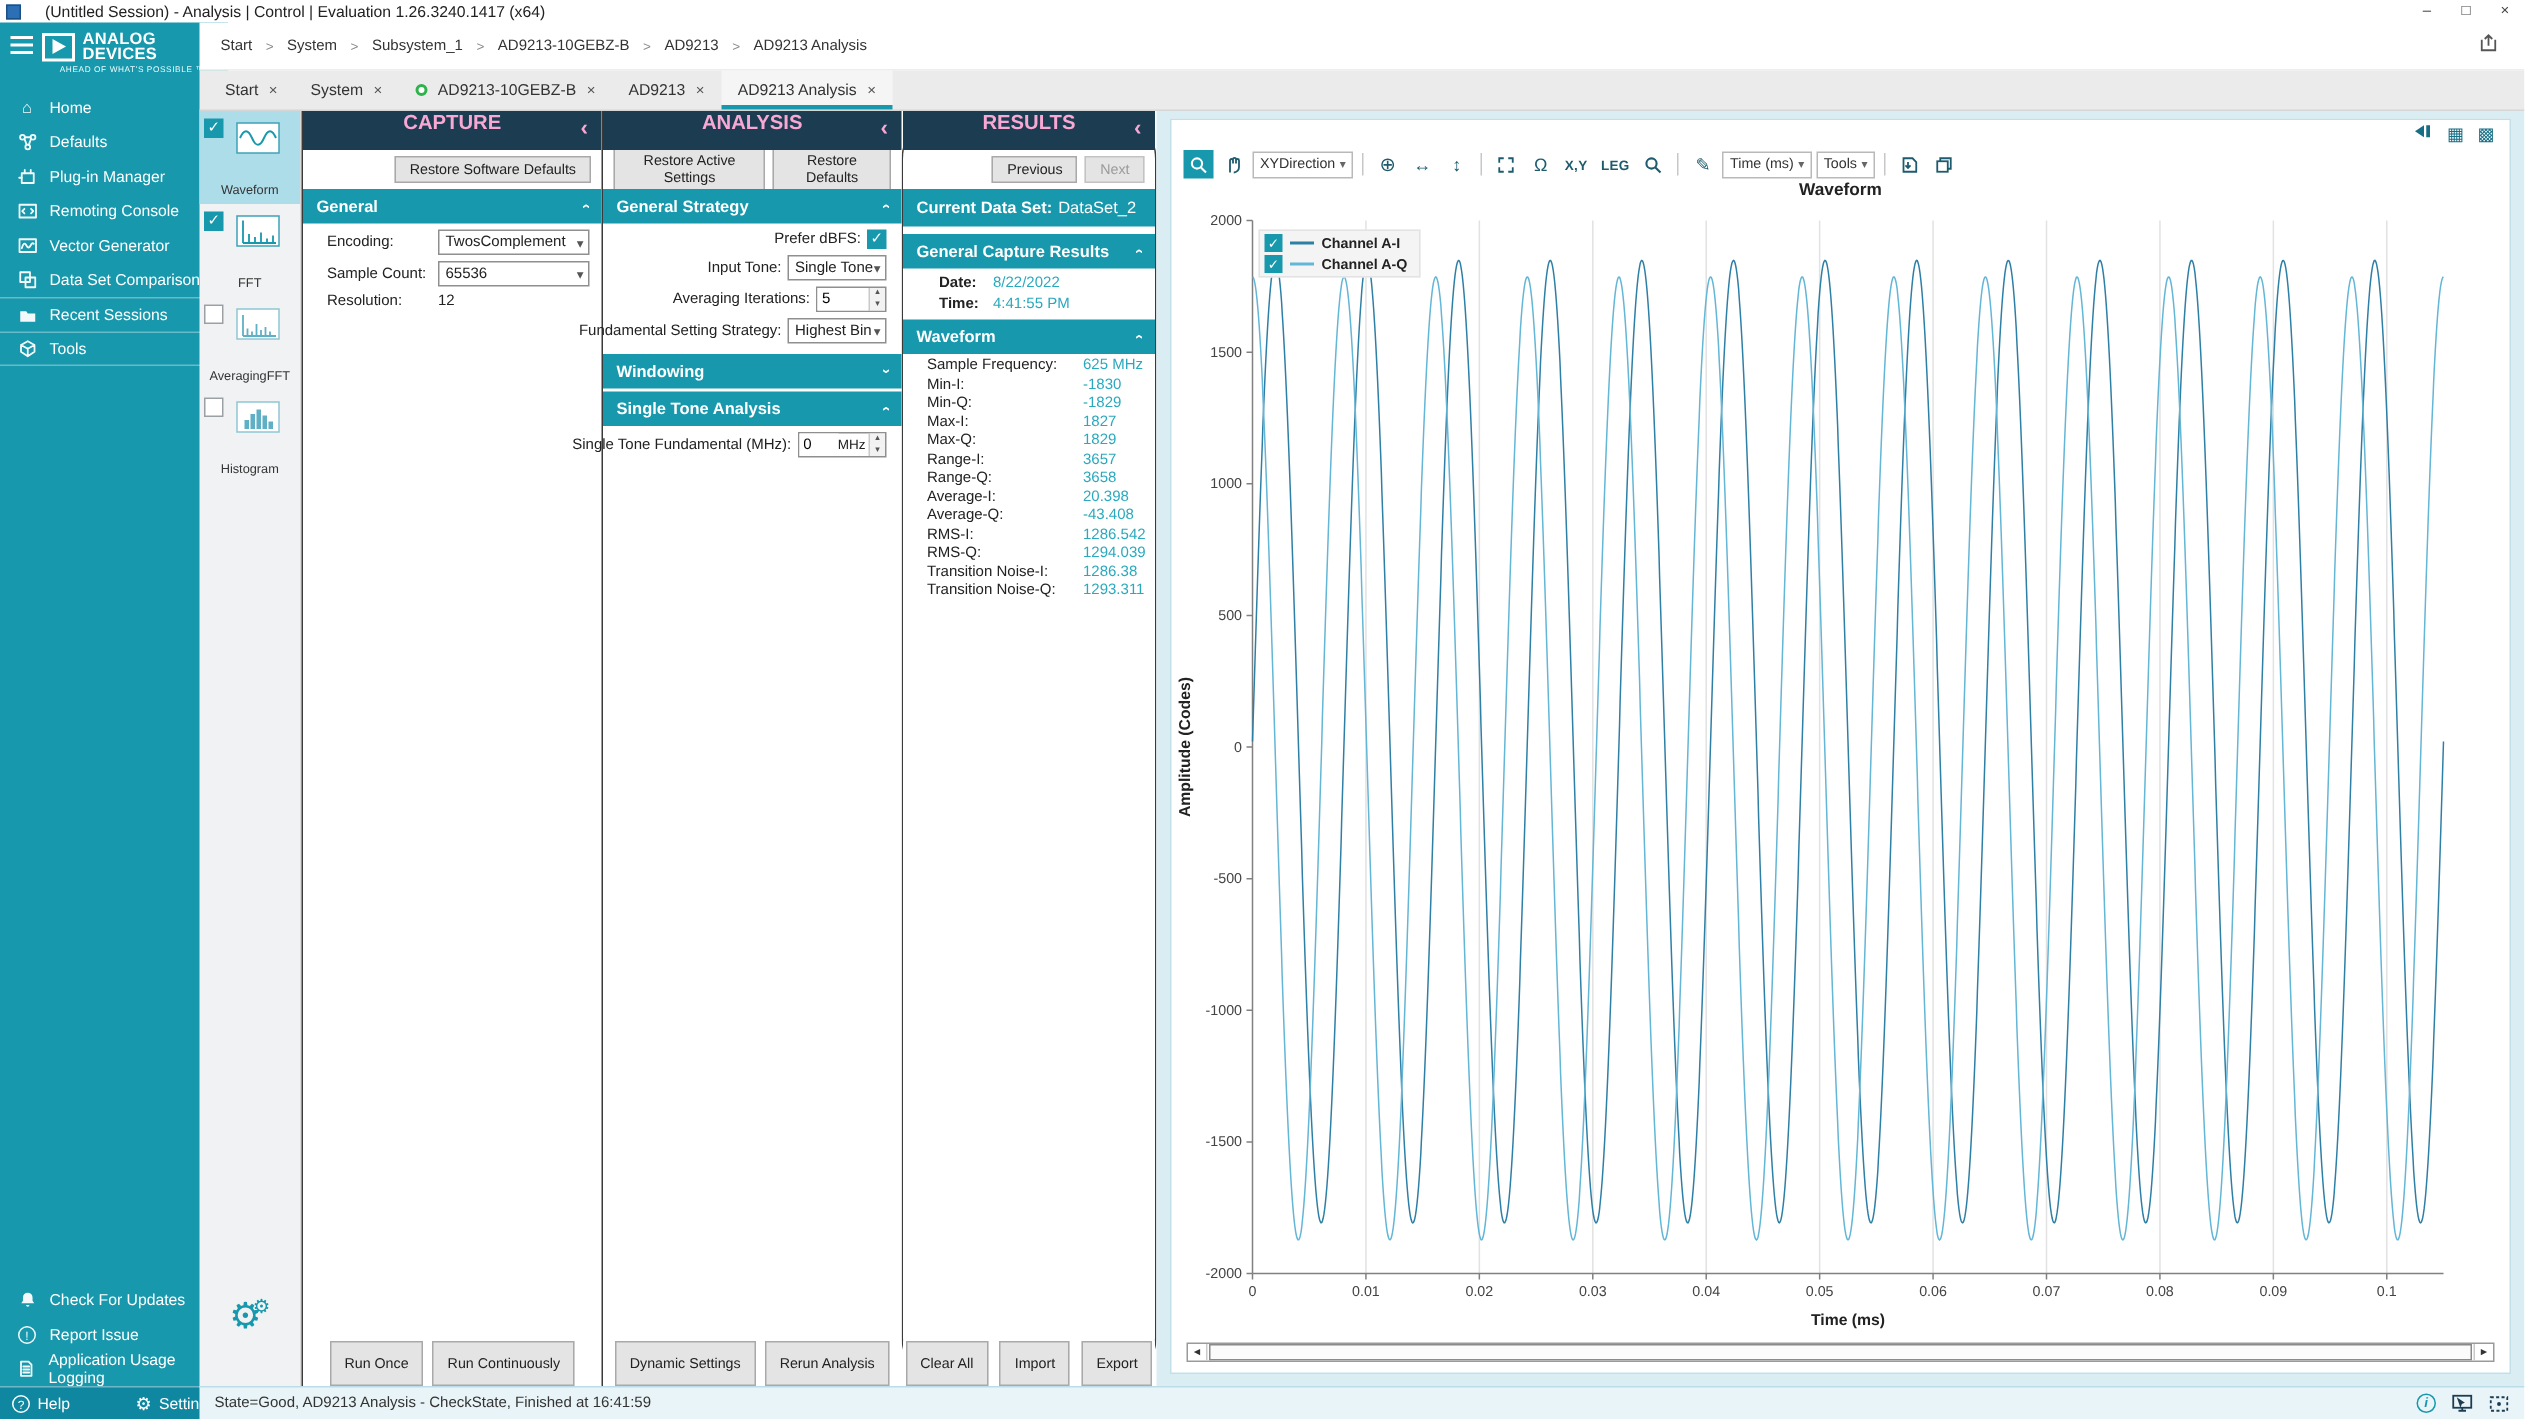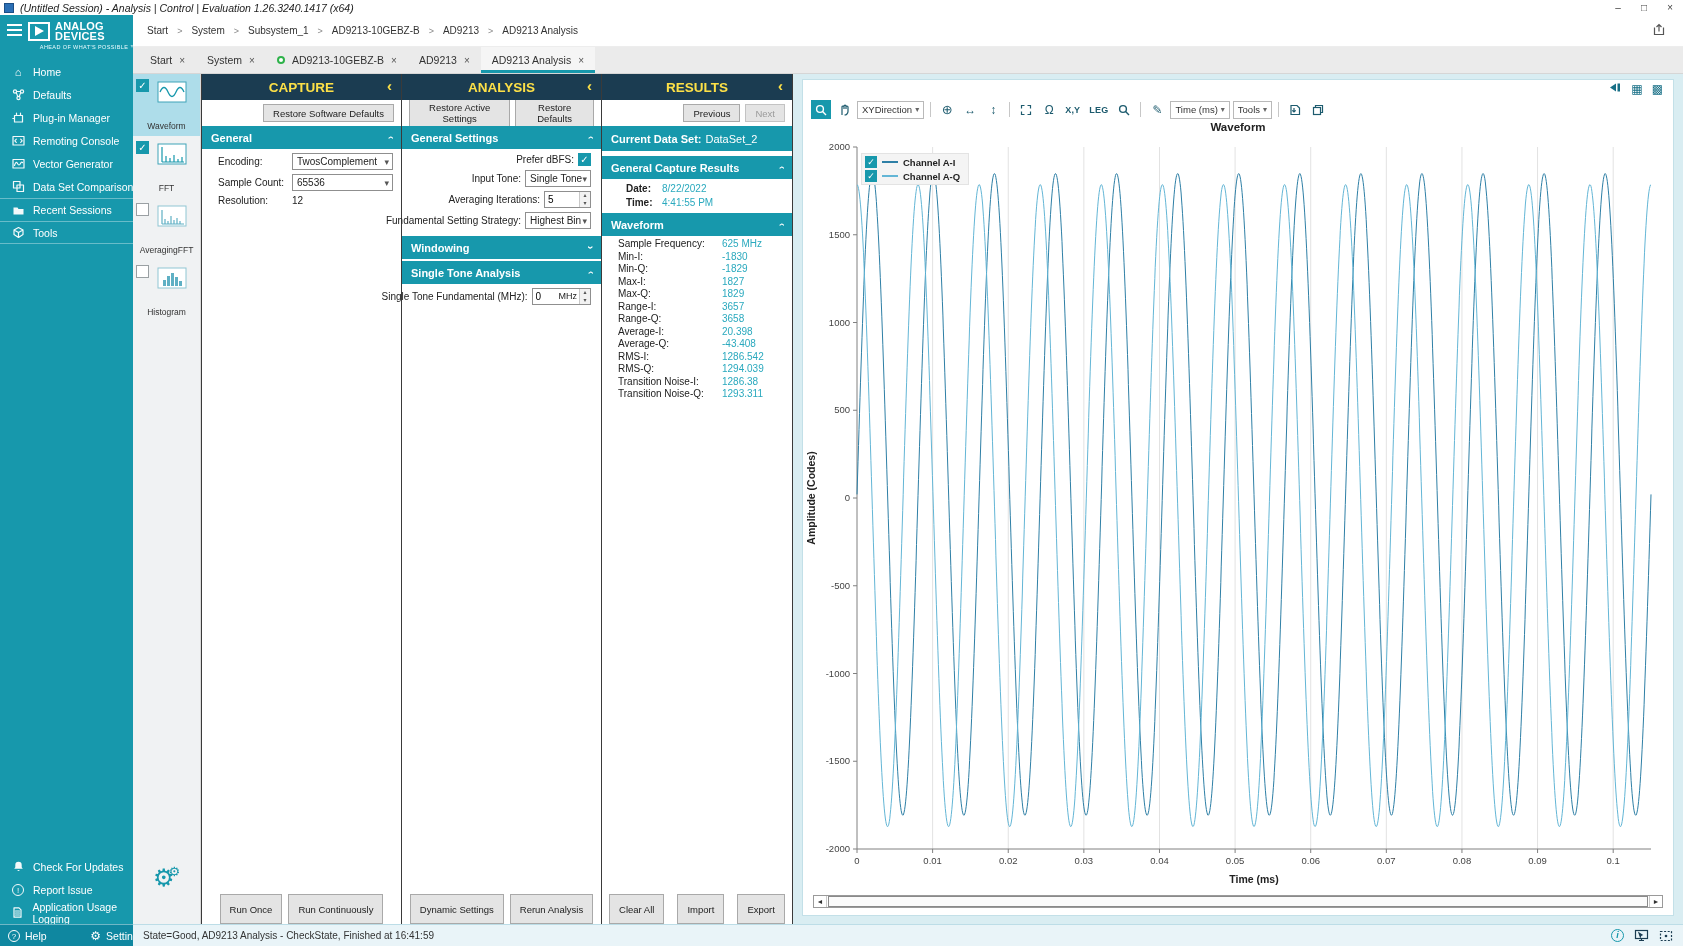--- a/index.html
+++ b/index.html
@@ -1,20 +1,20 @@
 <!DOCTYPE html>
 <html><head>
 <meta charset="utf-8">
 <style>
   * { margin:0; padding:0; box-sizing:border-box; }
   html,body { width:1683px; height:946px; overflow:hidden; font-family:"Liberation Sans","DejaVu Sans",sans-serif; }
   #app { position:relative; width:1683px; height:946px; background:#fff; }
 
   
-  #titlebar { position:absolute; left:0; top:0; right:0; height:15px; background:#fff; display:flex; align-items:center; font-size:10.5px; color:#222; padding-left:4px; gap:6px;font-style:italic; }
+  #titlebar { position:absolute; left:0; top:0; right:0; height:15px; background:#fff; display:flex; align-items:center; font-size:10.5px; color:#222; padding-left:4px; gap:16px; }
   .win-icon { width:10px; height:10px; background:#2b6fb5; border:1px solid #1c4f86; }
   #win-controls { margin-left:auto; display:flex; height:100%; }
   #win-controls span { width:26px; text-align:center; font-size:10px; color:#444; line-height:15px; cursor:default; }
 
   
   #sidebar { position:absolute; left:0; top:15px; width:152px; bottom:0; background:#1798ac; color:#fff; }
   #brand-row { display:flex; align-items:flex-start; padding-top:4px; }
   #hamburger { width:28px; padding:5px 0 0 7px; cursor:pointer; }
   #hamburger i { display:block; width:15px; height:2px; background:#fff; margin:0 0 3px 0; }
   #brand { flex:1; padding:2px 4px 0 0; }
@@ -61,22 +61,22 @@
   .ts-cb { position:absolute; left:3px; top:5px; }
   .cb { width:13px; height:13px; background:#1798ac; color:#fff; font-size:10px; line-height:13px; text-align:center; display:inline-block; cursor:pointer; }
   .cb.empty { background:#fff; border:1px solid #9aa0a3; color:transparent; }
   .ts-pic { position:absolute; left:24px; top:7px; }
   .ts-label { position:absolute; bottom:5px; left:0; right:0; text-align:center; font-size:8.5px; color:#333; }
   #ts-gears { position:absolute; bottom:32px; left:0; right:0; text-align:center; color:#1798ac; cursor:pointer; }
   #ts-gears .g1 { font-size:24px; } #ts-gears .g2 { font-size:13px; margin-left:-6px; vertical-align:top; }
 
   
   .panel { width:200px; background:#fff; border-left:1px solid #3a3a3a; position:relative; display:flex; flex-direction:column; }
-  #panel-results { width:192px; border-right:1px solid #3a3a3a; }
-  .panel-header { height:26px; background:#1b3c51; color:#fde047; font-size:13.5px; font-weight:bold; display:flex; align-items:center; justify-content:center; position:relative; flex:none; }
+  #panel-results { width:170px; border-right:1px solid #3a3a3a;border-radius:32px; }
+  .panel-header { height:26px; background:#1b3c51; color:#f9a8d4; font-size:13.5px; font-weight:bold; display:flex; align-items:flex-start; justify-content:center; position:relative; flex:none; }
   .panel-collapse { position:absolute; right:9px; top:3px; font-size:15px; font-weight:bold; cursor:pointer; }
   .btnbar { height:26px; display:flex; align-items:center; justify-content:flex-end; gap:5px; padding:0 7px; flex:none; }
   .btn { background:#e4e4e4; border:1px solid #a9a9a9; font-size:9.5px; color:#222; padding:2.5px 9px; cursor:pointer; font-family:inherit; }
   .btn.disabled { color:#9b9b9b; border-color:#c3c3c3; cursor:default; }
   .section-h { background:#1798ac; color:#fff; font-size:11px; font-weight:bold; height:23px; display:flex; align-items:center; padding:0 9px; position:relative; margin-bottom:2px; cursor:pointer; flex:none; }
   .section-h .chev { position:absolute; right:9px; font-size:10px; display:inline-block; }
   .chev-up { transform:rotate(-90deg); }
   .chev-down { transform:rotate(90deg); }
   .frow { display:flex; align-items:center; padding:2px 8px 2px 16px; font-size:10px; color:#222; }
   .frow .flabel { width:74px; flex:none; }
@@ -422,21 +422,21 @@
       <div class="panel" id="panel-analysis">
         <div class="panel-header">
           <span>ANALYSIS</span>
           <span class="panel-collapse">‹</span>
         </div>
         <div class="btnbar">
           <button class="btn">Restore Active Settings</button>
           <button class="btn">Restore Defaults</button>
         </div>
         <div class="section-h">
-          <span>General Settings</span>
+          <span>General Strategy</span>
           <span class="chev chev-up">›</span>
         </div>
         <div class="frow right">
           <span class="flabel">Prefer dBFS:</span>
           <span class="cb">✓</span>
         </div>
         <div class="frow right">
           <span class="flabel">Input Tone:</span>
           <span class="select sel-w66">
             <span>Single Tone</span>

